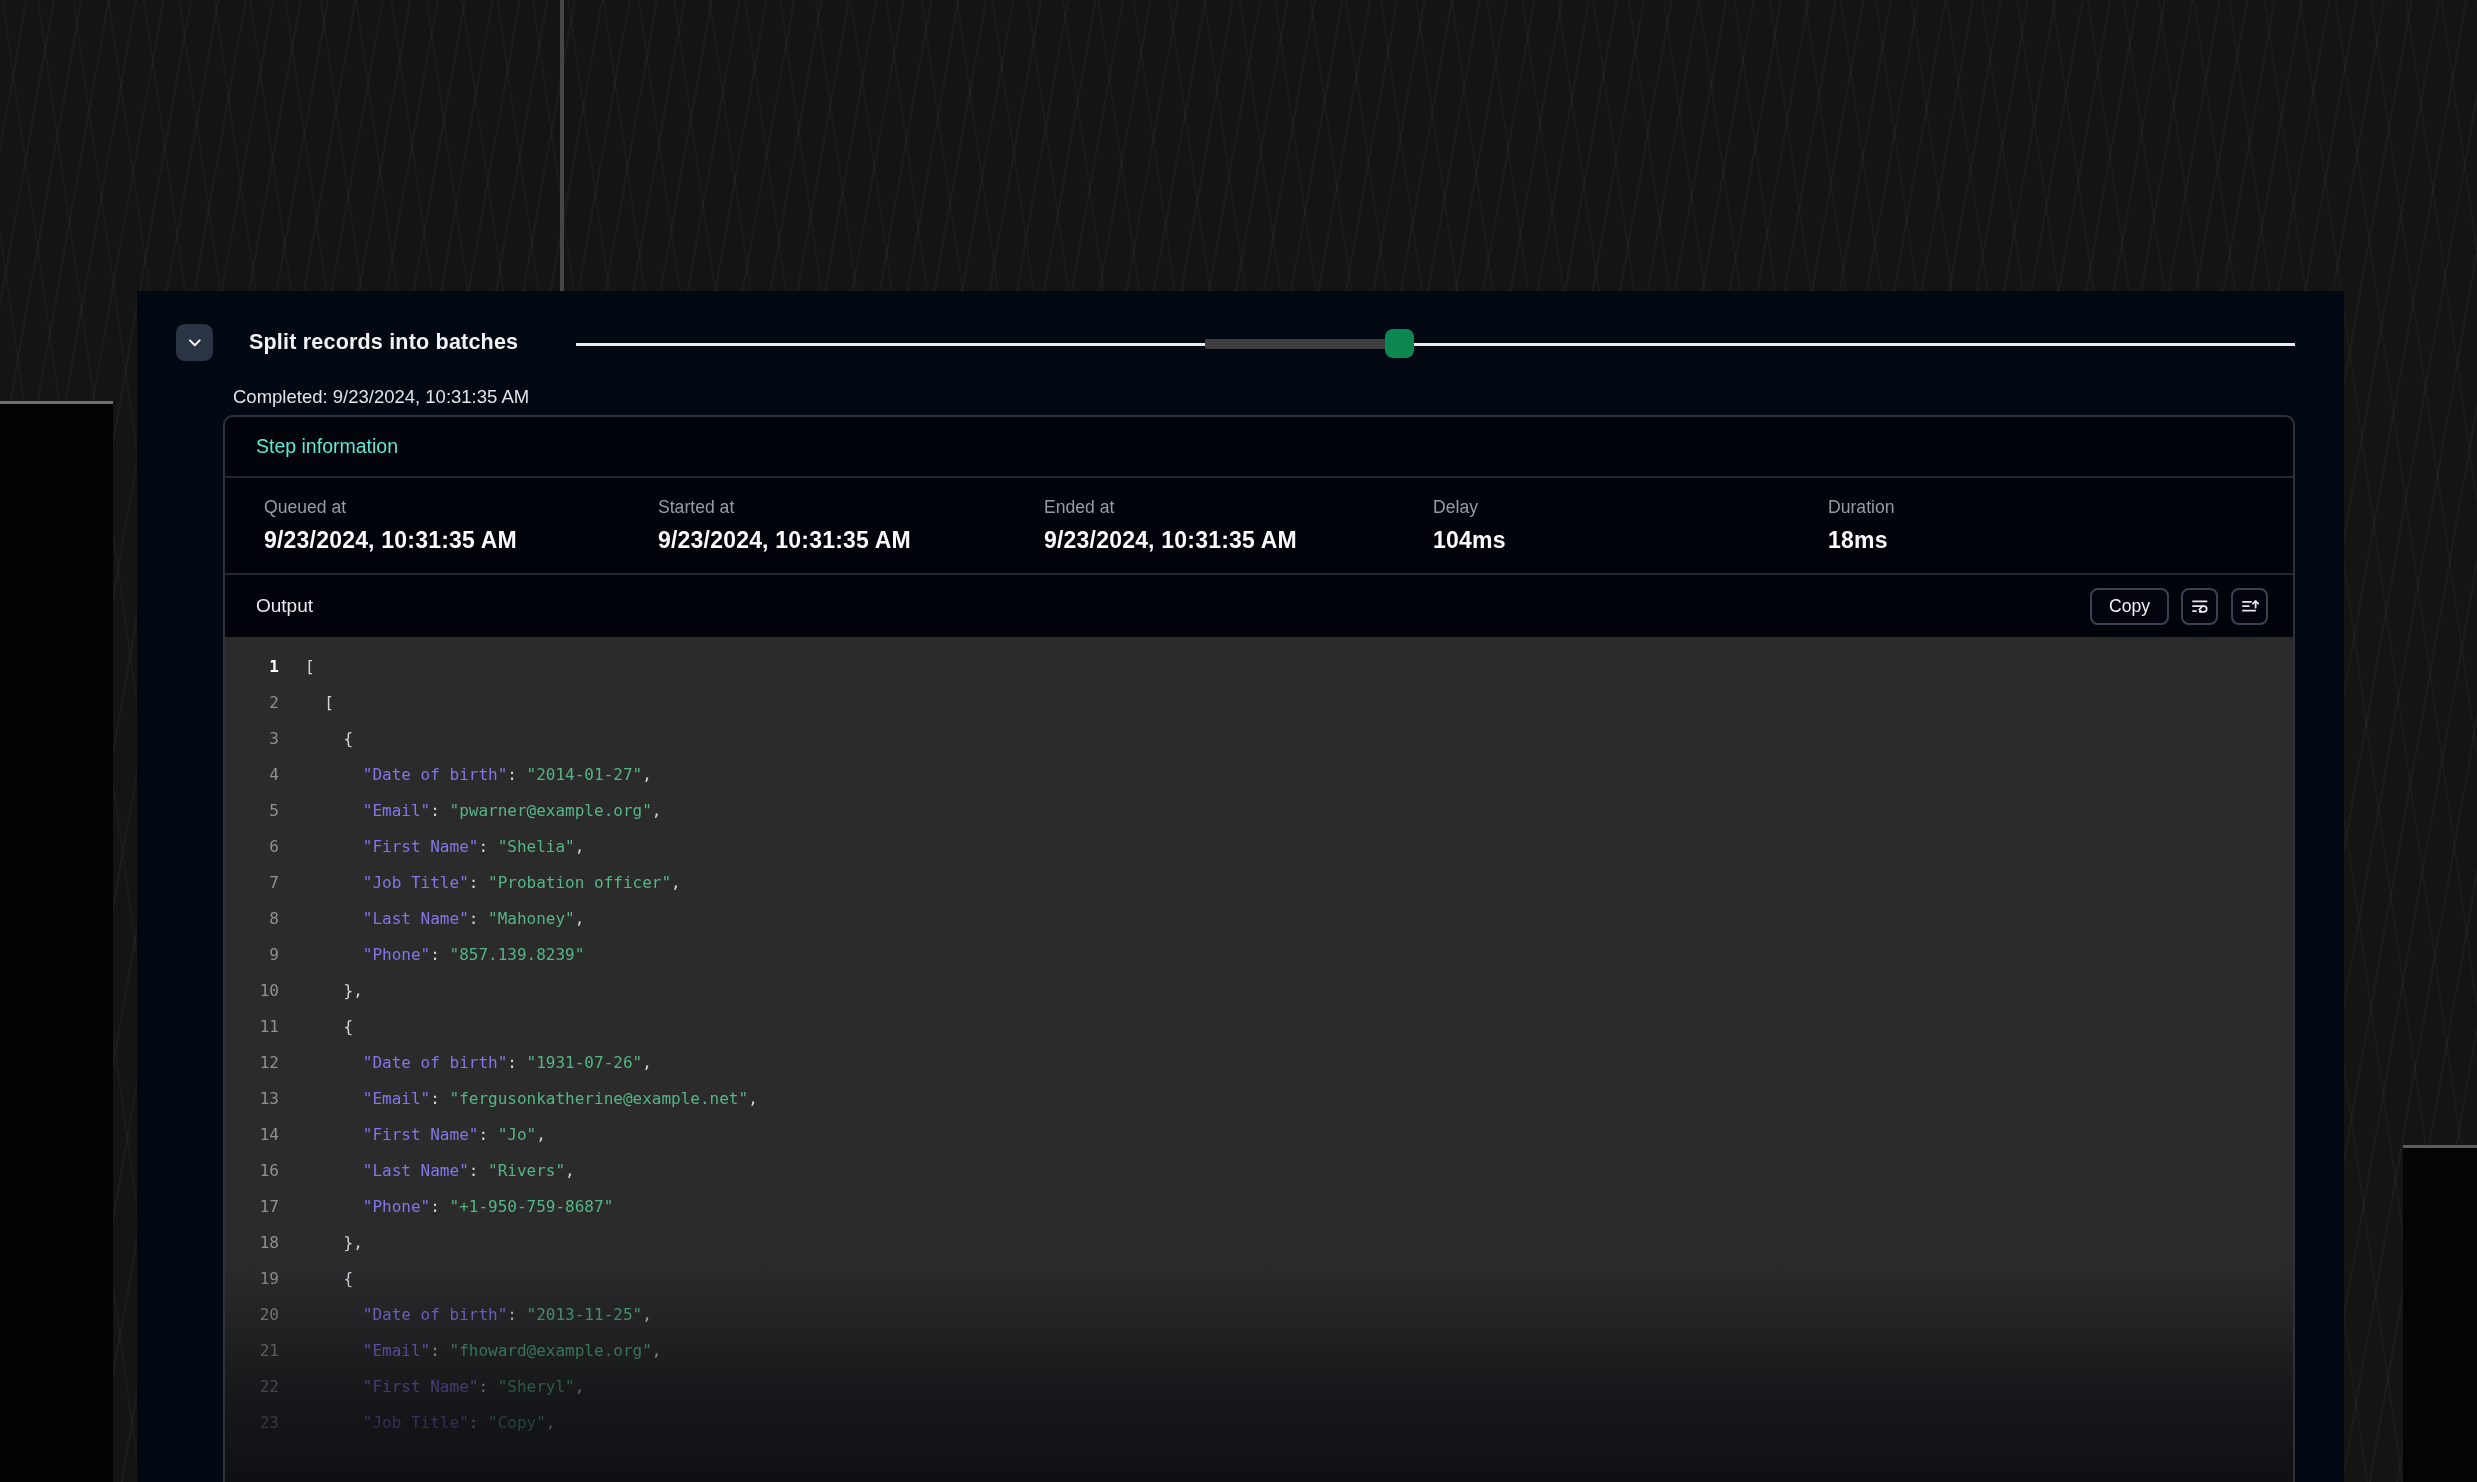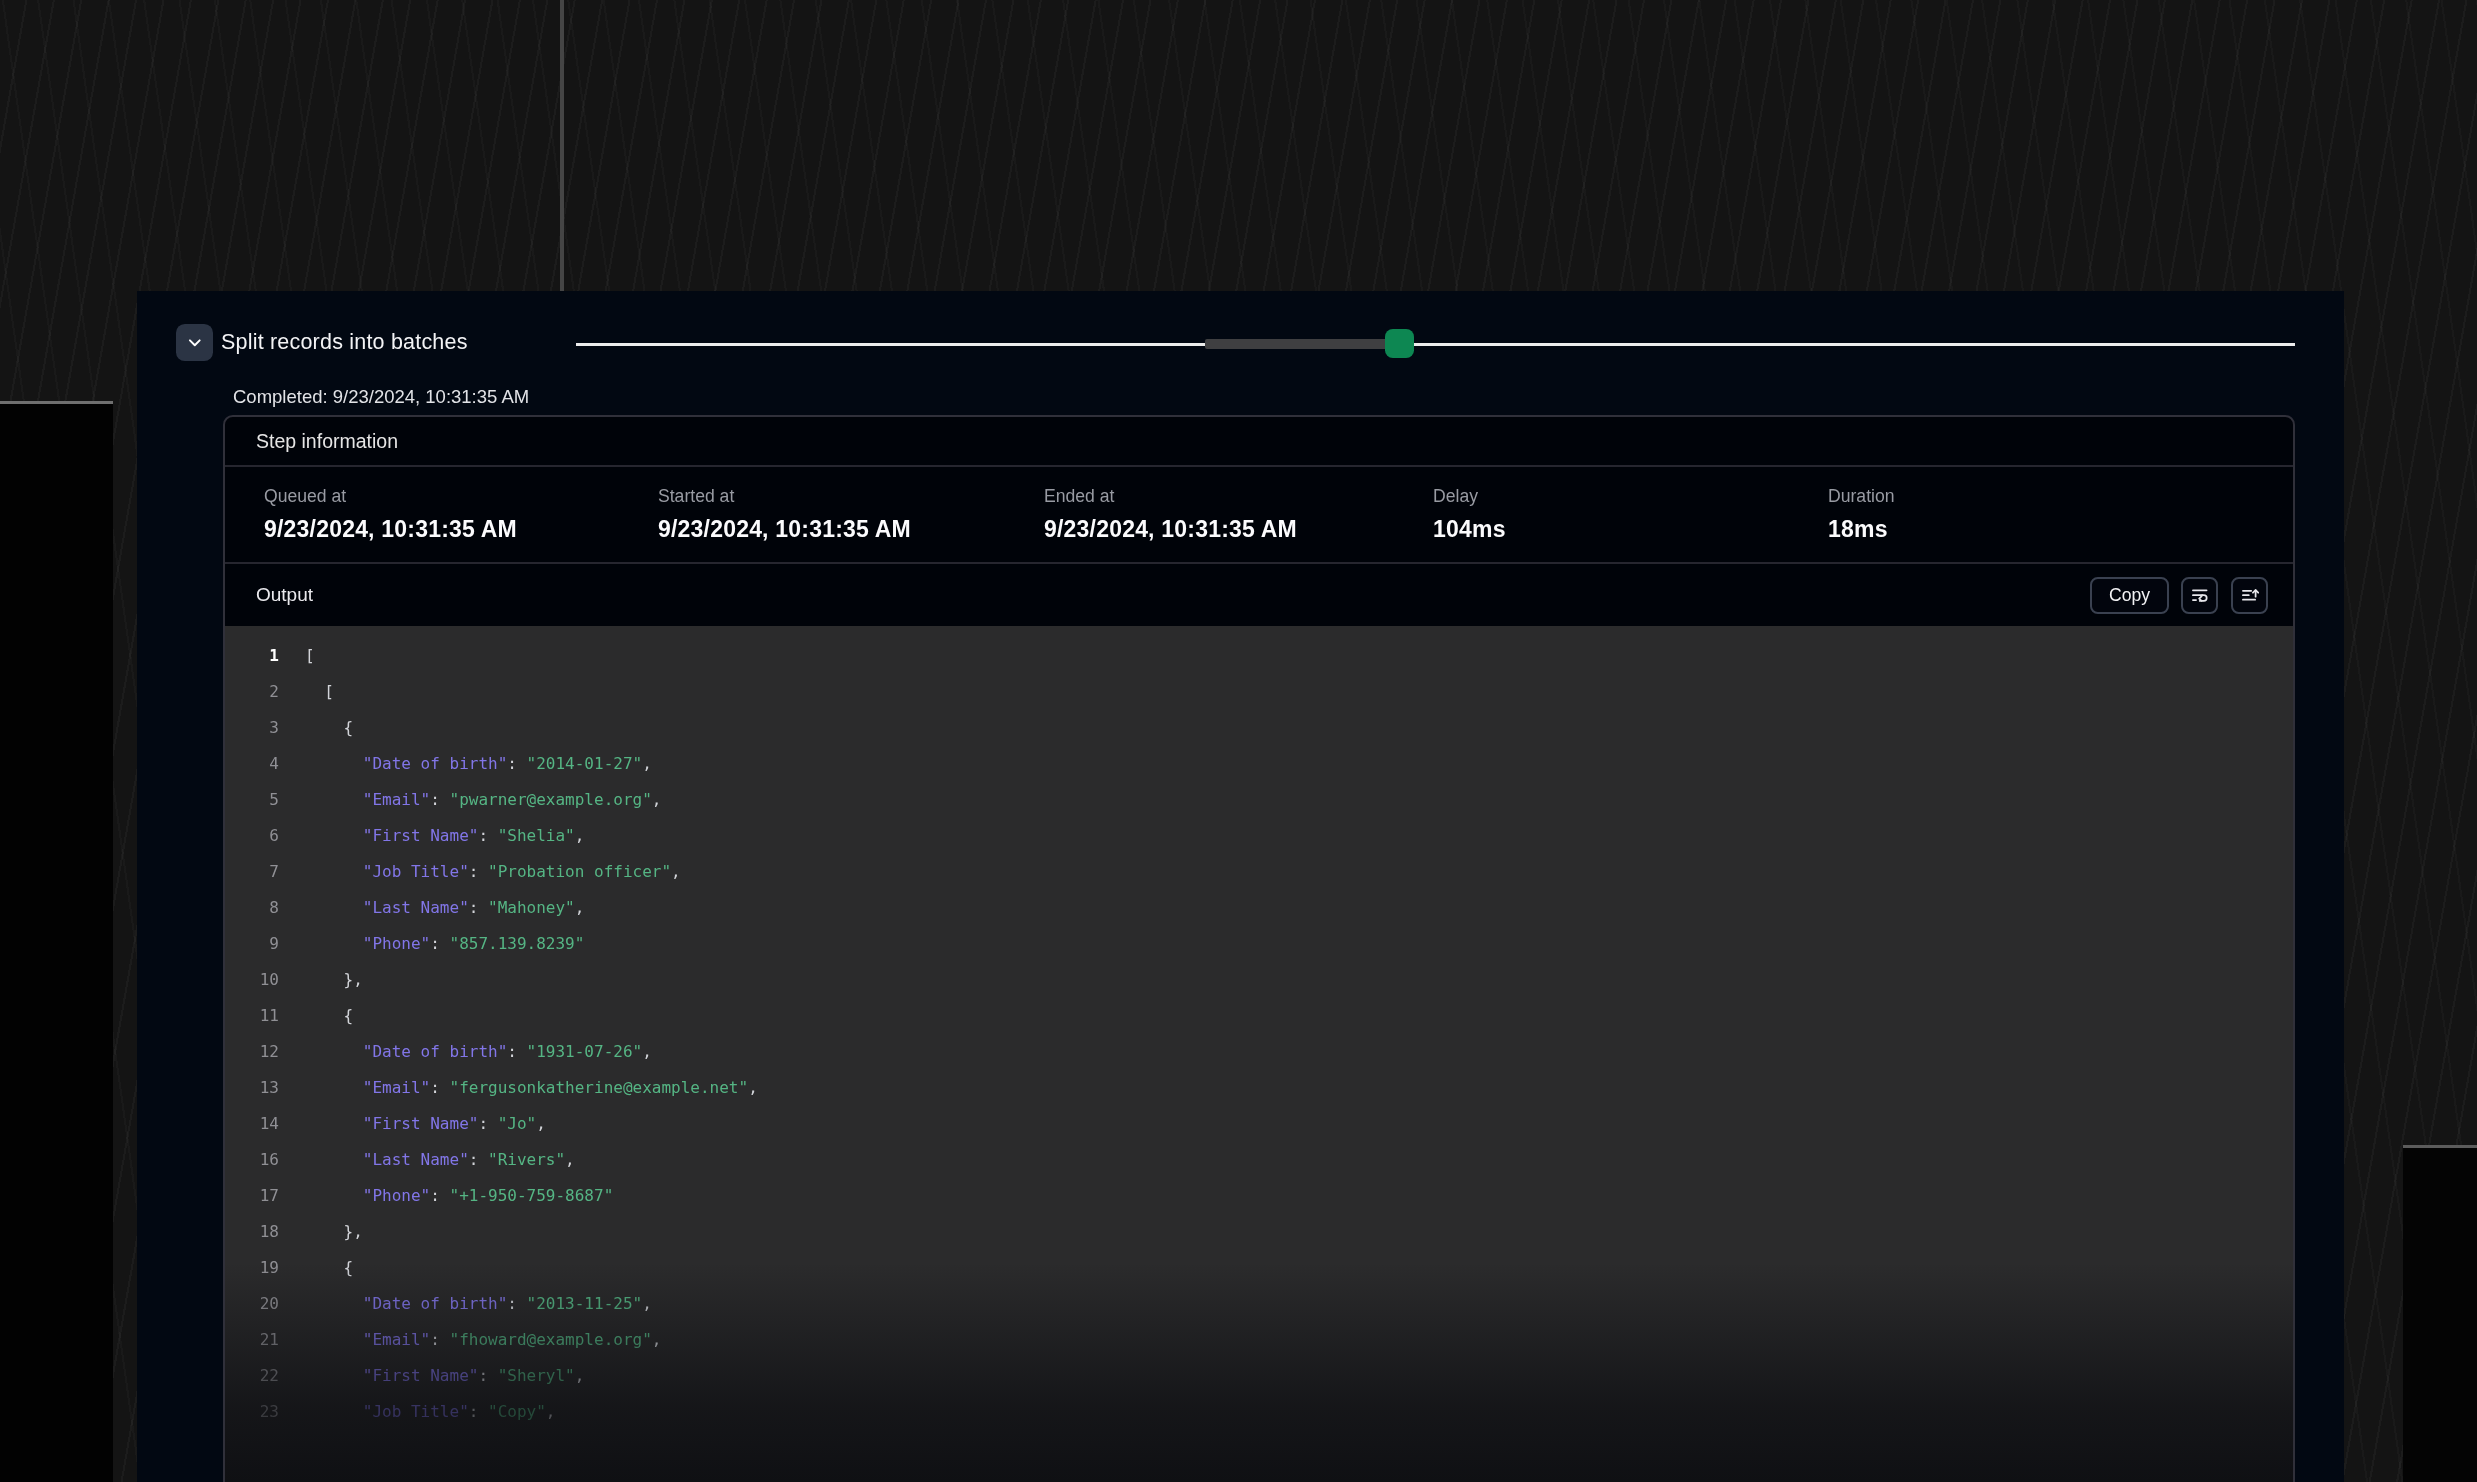--- a/index.html
+++ b/index.html
@@ -27,22 +27,22 @@
     position:absolute; left:137px; top:291px; width:2207px; height:1192px;
     background:#020812; overflow:hidden;
   }
 
   .expand-btn {
     position:absolute; left:39px; top:33px; width:37px; height:37px;
     background:#2b3444; border:none; border-radius:8.8px;
     display:flex; align-items:center; justify-content:center; cursor:pointer;
   }
   .panel-title {
-    position:absolute; left:84px; top:39px;
-    font-size:21.5px; font-weight:400; color:#f3f3f5; letter-spacing:0.2px;
+    position:absolute; left:112px; top:39px;
+    font-size:21.5px; font-weight:700; color:#f3f3f5; letter-spacing:0.2px;
   }
   .panel-subtitle {
     position:absolute; left:96px; top:95px;
     font-size:18.5px; color:#e2e3e7;
   }
 
   
   .timeline { position:absolute; left:439px; top:39px; width:1719px; height:27px; }
   .timeline-base {
     position:absolute; left:0; right:0; top:12.7px; height:2.9px; background:#ececec;
@@ -54,23 +54,23 @@
     position:absolute; top:-1px; width:29px; height:29px; border-radius:7.8px;
   }
 
   
   .card {
     position:absolute; left:86px; top:124px; width:2072px; height:1112px;
     background:#000309; border:2px solid #30303a; border-radius:9.8px;
     display:flex; flex-direction:column; overflow:hidden;
   }
   .card-header {
-    height:50px; flex:0 0 auto; display:flex; align-items:center;
+    height:61px; flex:0 0 auto; display:flex; align-items:center;
     padding:0 31px; border-bottom:2px solid #26262f;
-    font-size:19.5px; color:#e5e5e5;
+    font-size:19.5px; color:#5eead4;
   }
   .meta-row {
     height:97px; flex:0 0 auto;
     display:grid; grid-template-columns:394px 386px 389px 395px auto;
     align-items:center; padding:0 0 0 39px; border-bottom:2px solid #26262f;
   }
   .meta-field { display:flex; flex-direction:column; gap:8.8px; }
   .meta-label { font-size:17.6px; color:#989ba3; }
   .meta-value { font-size:23px; font-weight:700; color:#fbfbfd; letter-spacing:0.2px; }
 

